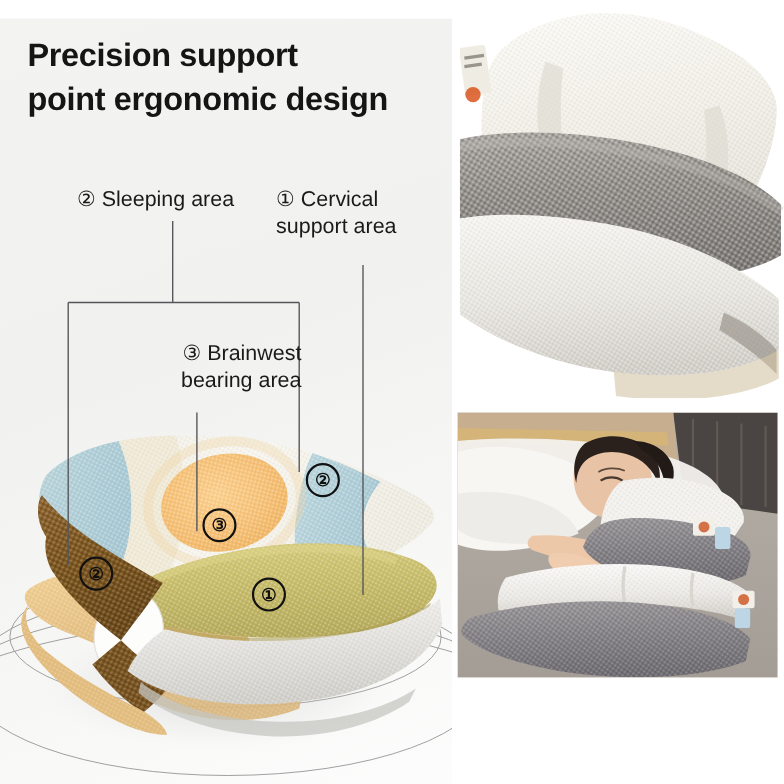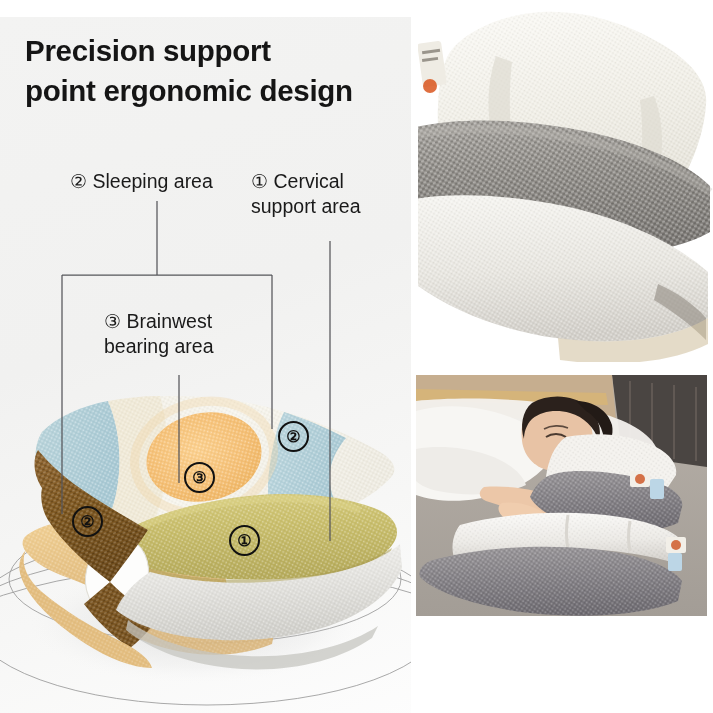--- a/index.html
+++ b/index.html
@@ -22,21 +22,21 @@
   #title{
     position:absolute;left:25px;top:14px;width:400px;
     font-size:29.5px;line-height:1.36;font-weight:700;color:#151515;
     letter-spacing:-0.3px;white-space:pre-line;z-index:40;
   }
 
   
   .callout{position:absolute;font-size:19.5px;line-height:1.28;color:#1a1a1a;font-weight:400;z-index:30;}
   #lbl-sleeping{left:70px;top:152px;white-space:nowrap;}
   #lbl-cervical{left:251px;top:152px;width:140px;}
-  #lbl-brain{left:104px;top:292px;width:170px;text-align:left;}
+  #lbl-brain{left:104px;top:292px;width:170px;text-align:right;}
   .cnum{font-size:19px;}
 
   
   #connectors{position:absolute;left:0;top:0;width:411px;height:713px;z-index:25;}
 
   
   #pillow-wrap{position:absolute;left:0;top:355px;width:411px;height:358px;z-index:20;}
   #pillow-svg{position:absolute;left:0;top:0;width:411px;height:358px;}
 
   .badge{

